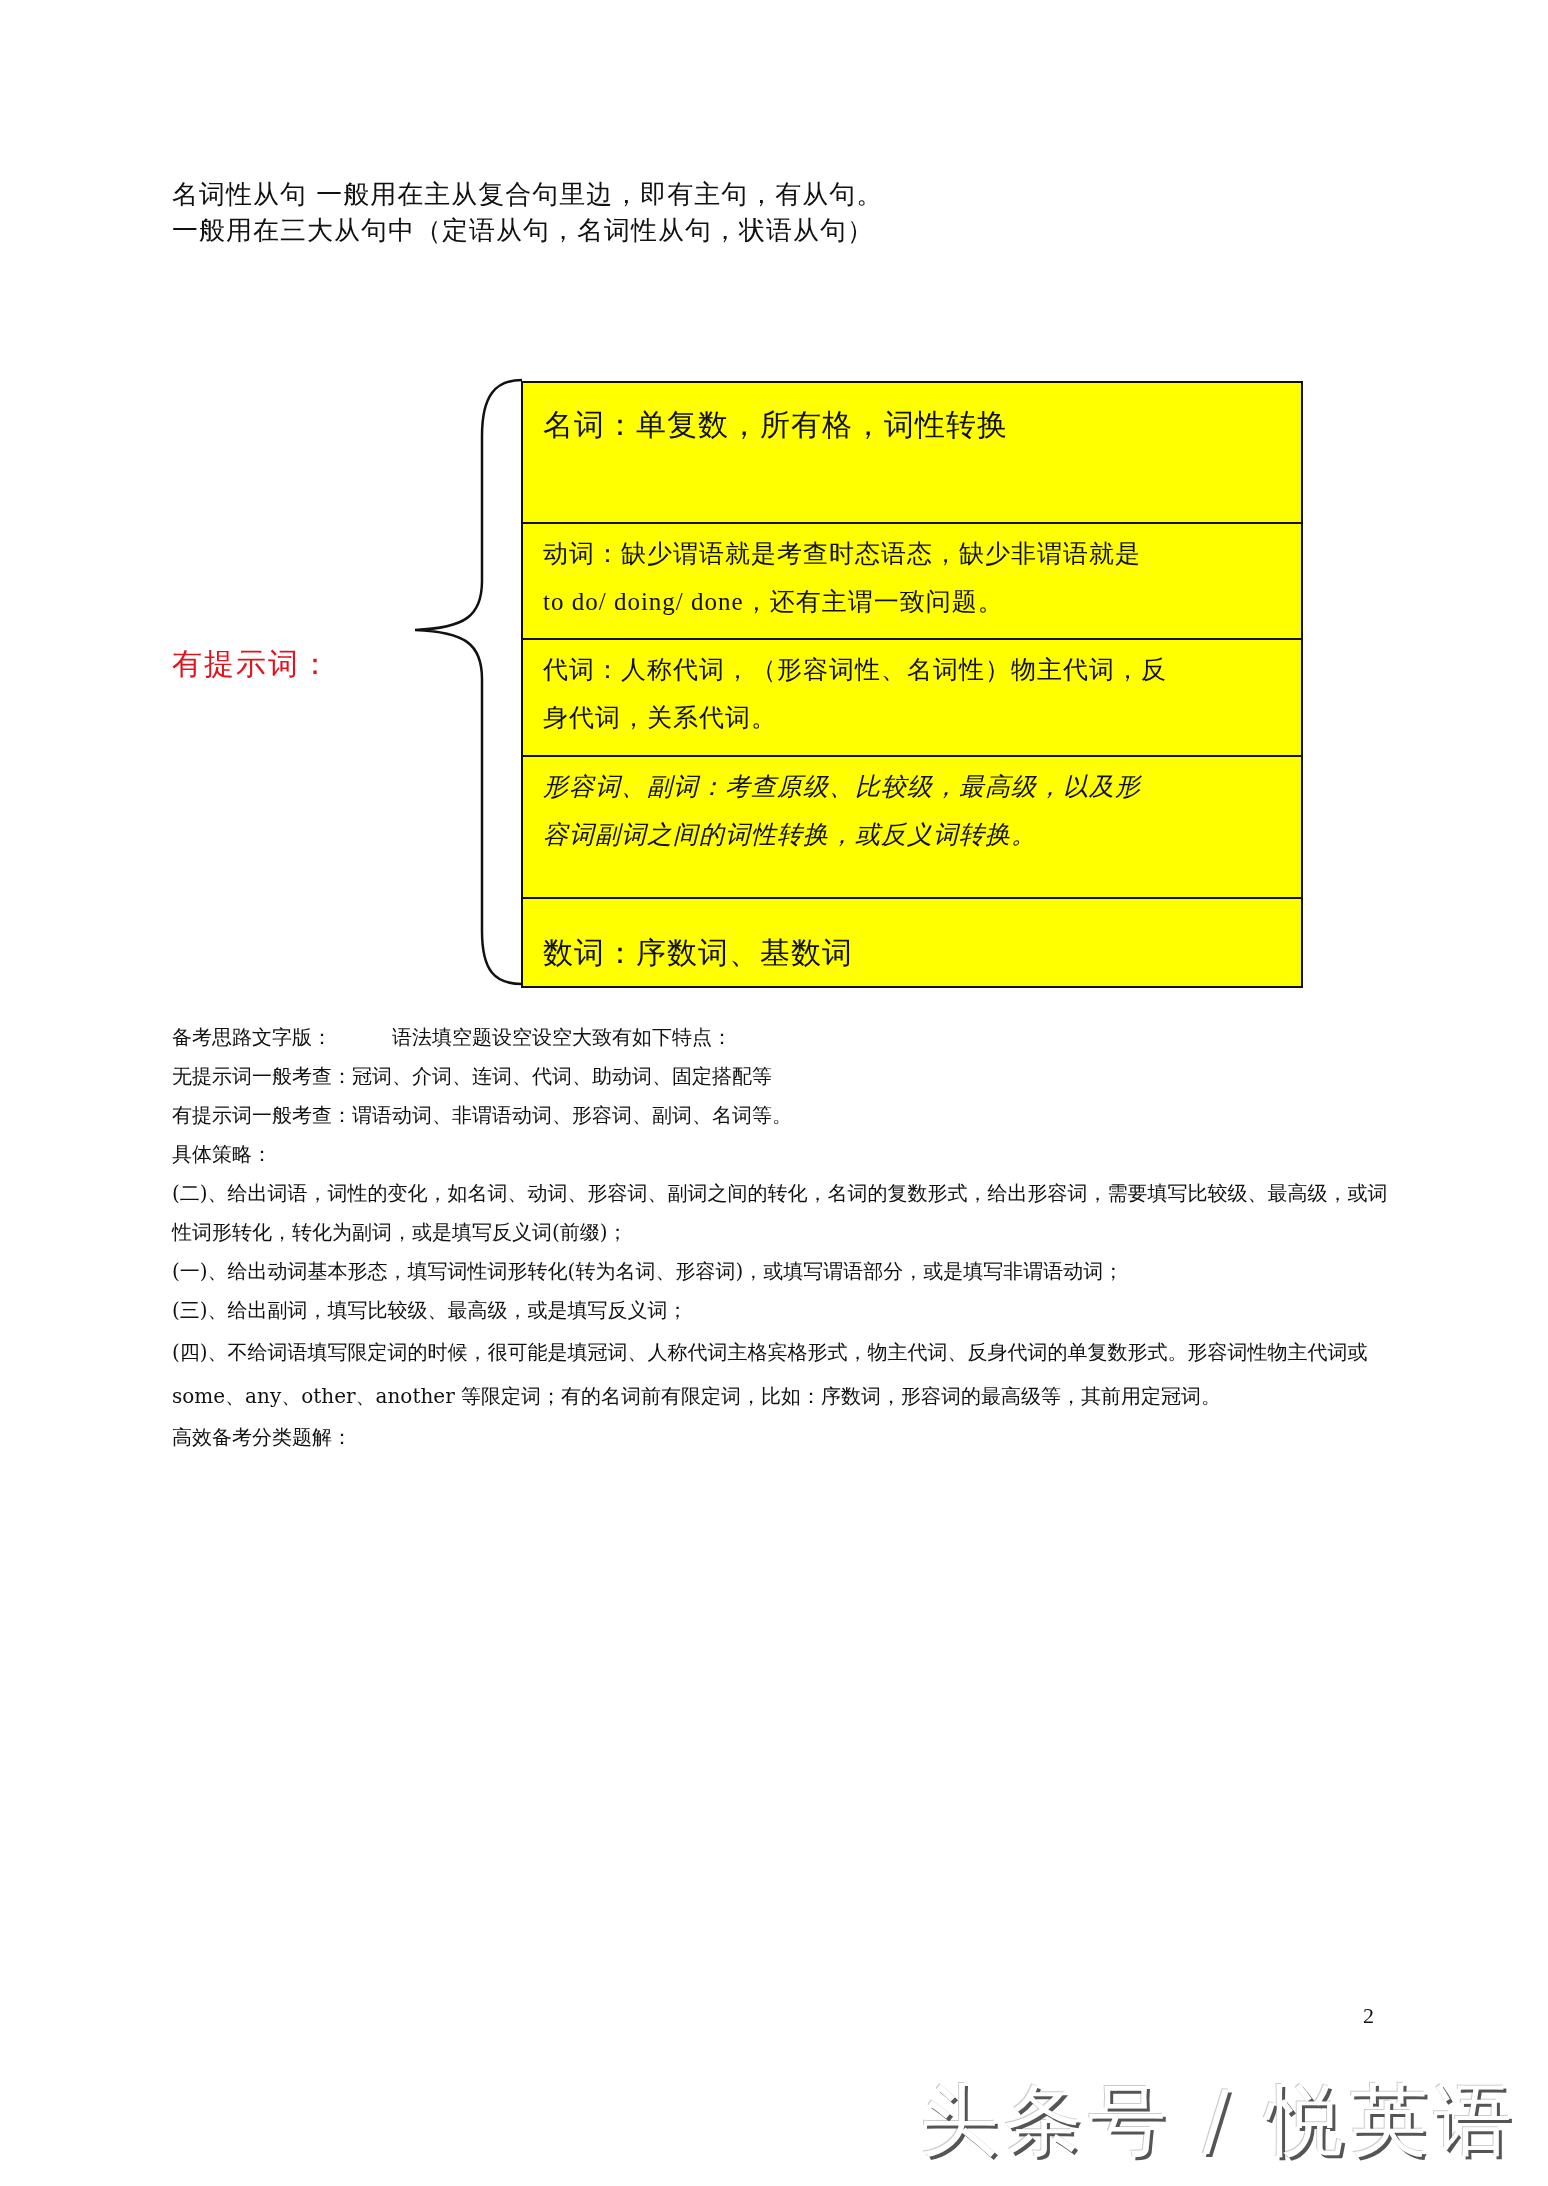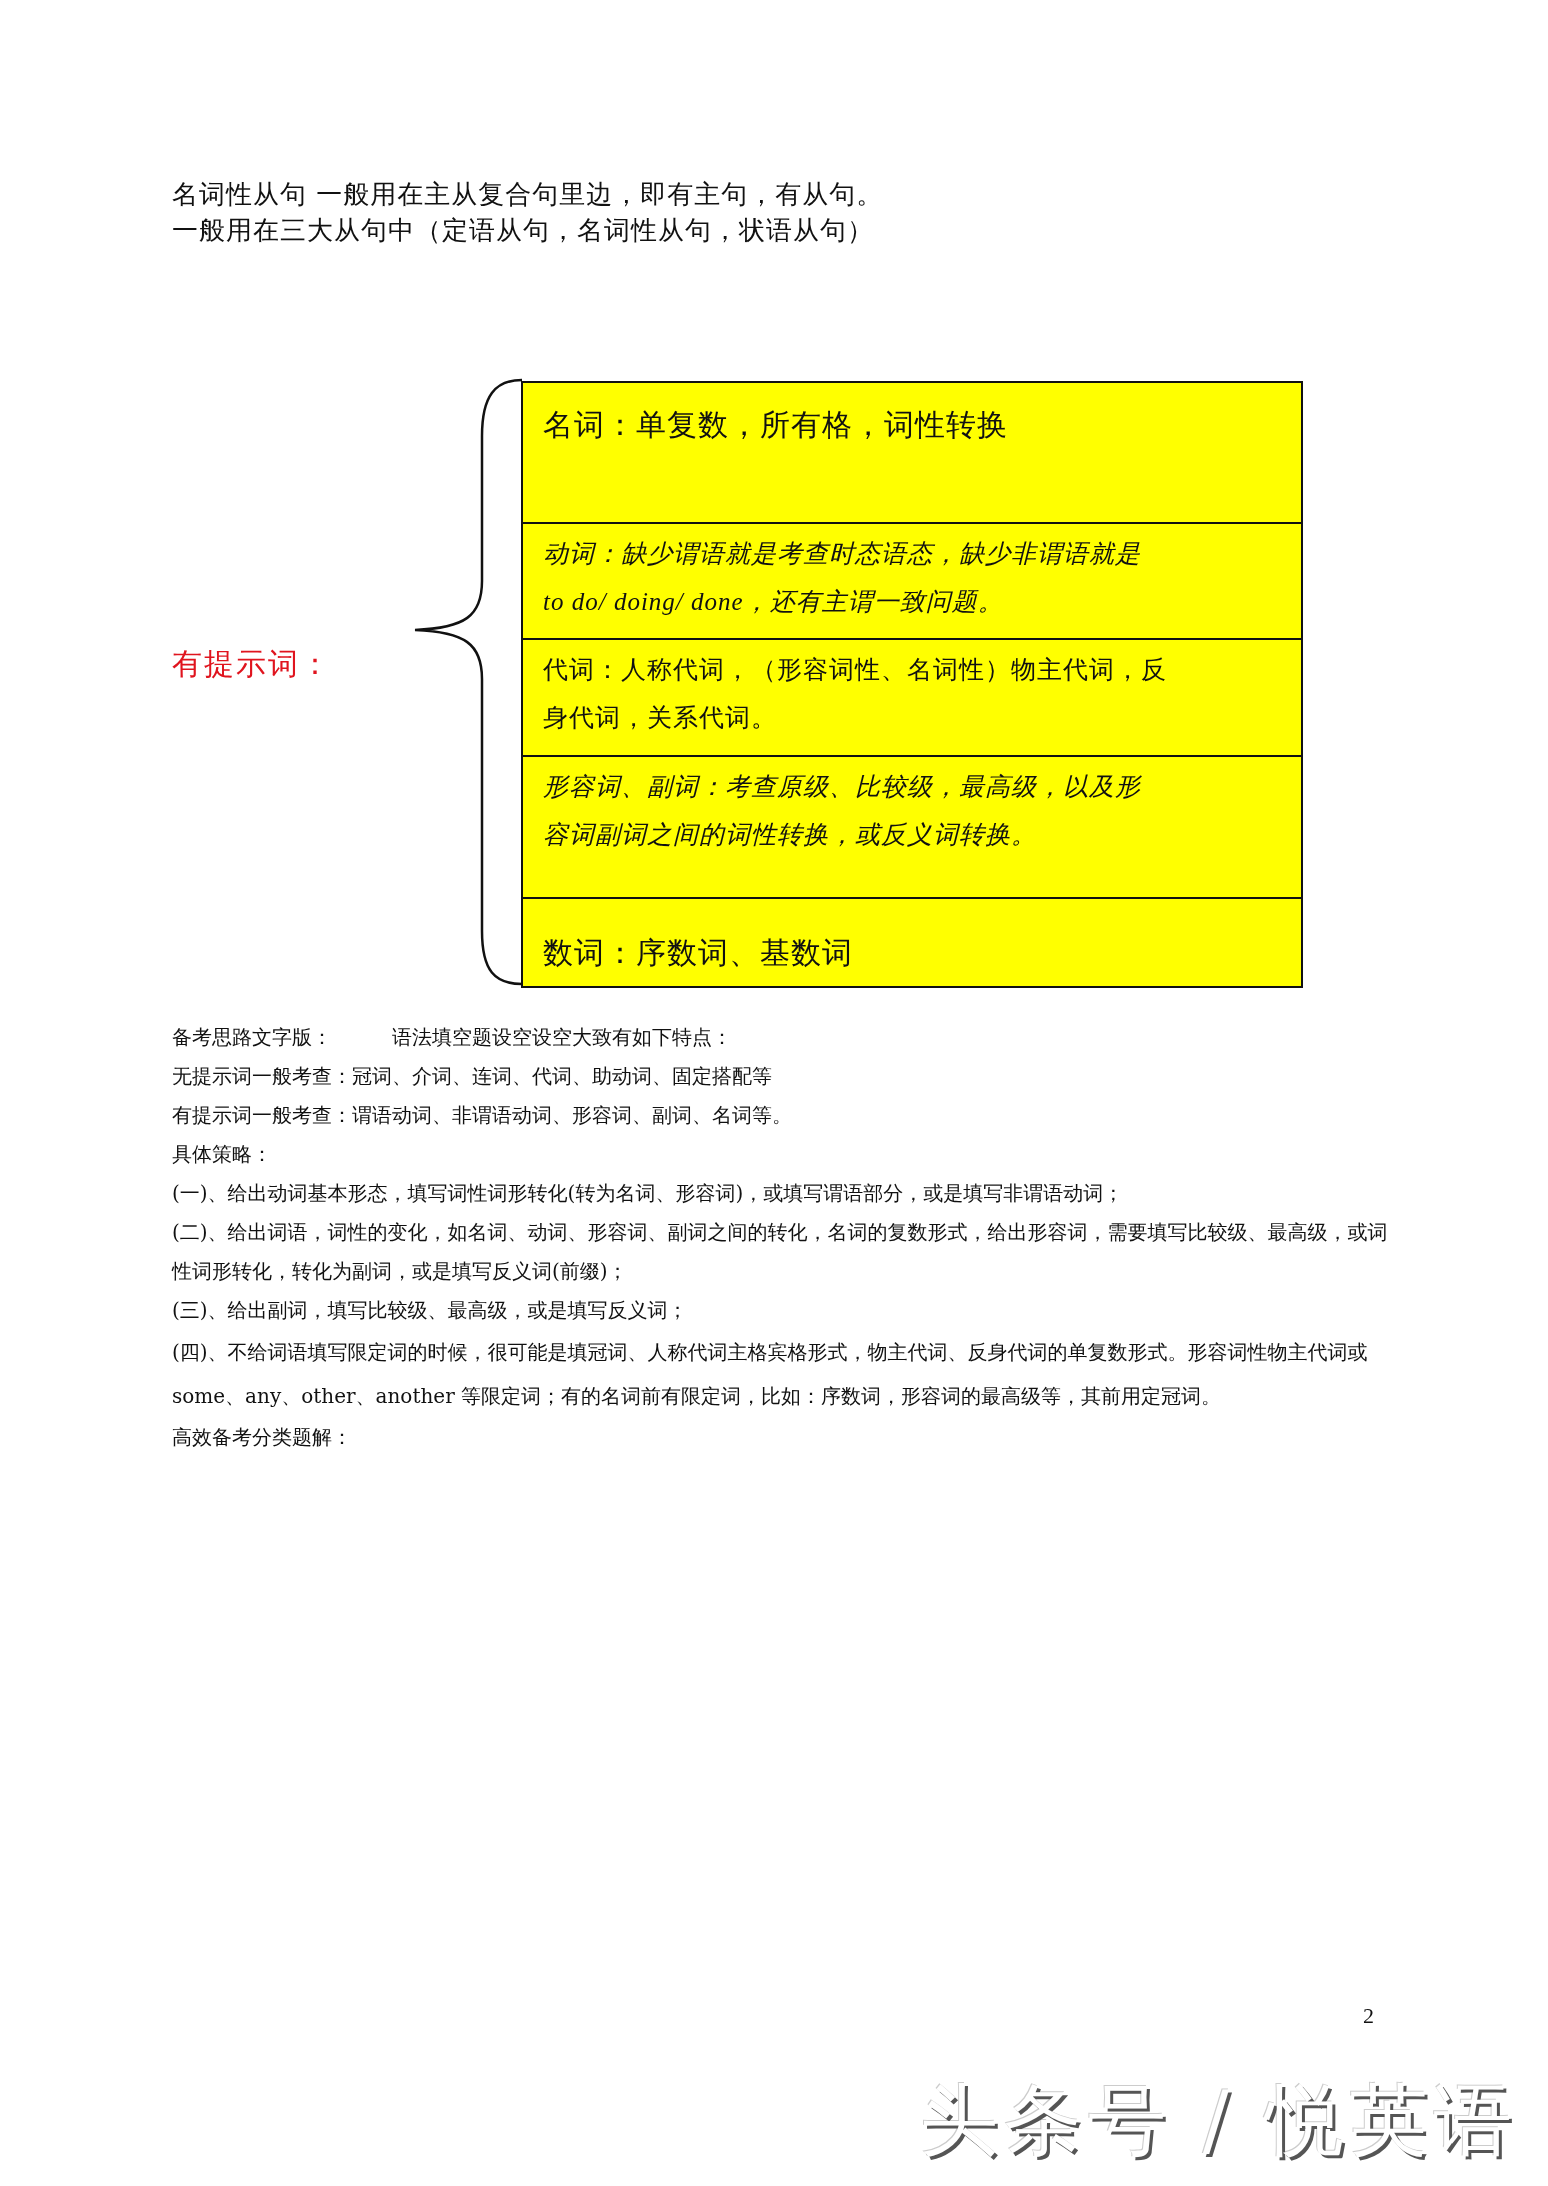--- a/index.html
+++ b/index.html
@@ -37,21 +37,21 @@
 <div class="abs label-red">有提示词：</div>
 
 <svg class="abs brace" viewBox="0 0 120 616" width="120" height="616">
   <path d="M112 4 C 85 4, 72 20, 72 60 L 72 205 C 72 240, 55 252, 5 254 C 55 256, 72 268, 72 303 L 72 555 C 72 595, 85 608, 112 608" fill="none" stroke="#111" stroke-width="2.5"></path>
 </svg>
 
 <div class="abs ybox">
   <div class="yrow first" style="top:0; height:140px;">
     <div class="txt big" style="padding-top:18px;">名词：单复数，所有格，词性转换</div>
   </div>
-  <div class="yrow" style="top:139px; height:117px;font-style:italic;">
+  <div class="yrow" style="top:139px; height:117px;">
     <div class="txt" style="padding-top:6px;">动词：缺少谓语就是考查时态语态，缺少非谓语就是</div>
     <div class="txt" style="font-family:'Liberation Serif',serif;">to do/ doing/ done，还有主谓一致问题。</div>
   </div>
   <div class="yrow" style="top:255px; height:146px;">
     <div class="txt" style="padding-top:6px;">代词：人称代词，（形容词性、名词性）物主代词，反</div>
     <div class="txt">身代词，关系代词。</div>
   </div>
   <div class="yrow" style="top:372px; height:148px;font-style:italic;">
     <div class="txt" style="padding-top:6px;">形容词、副词：考查原级、比较级，最高级，以及形</div>
     <div class="txt">容词副词之间的词性转换，或反义词转换。</div>
@@ -61,21 +61,21 @@
   </div>
 </div>
 
 <div class="abs body-text" style="top:1018px;">
   <p>
     <span>备考思路文字版：</span><span style="display:inline-block;width:60px;"></span><span>语法填空题设空设空大致有如下特点：</span>
   </p>
   <p>无提示词一般考查：冠词、介词、连词、代词、助动词、固定搭配等</p>
   <p>有提示词一般考查：谓语动词、非谓语动词、形容词、副词、名词等。</p>
   <p>具体策略：</p>
+  <p>(二)、给出词语，词性的变化，如名词、动词、形容词、副词之间的转化，名词的复数形式，给出形容词，需要填写比较级、最高级，或词性词形转化，转化为副词，或是填写反义词(前缀)；</p>
   <p>(一)、给出动词基本形态，填写词性词形转化(转为名词、形容词)，或填写谓语部分，或是填写非谓语动词；</p>
-  <p>(二)、给出词语，词性的变化，如名词、动词、形容词、副词之间的转化，名词的复数形式，给出形容词，需要填写比较级、最高级，或词性词形转化，转化为副词，或是填写反义词(前缀)；</p>
   <p>(三)、给出副词，填写比较级、最高级，或是填写反义词；</p>
   <p style="line-height:44px;">(四)、不给词语填写限定词的时候，很可能是填冠词、人称代词主格宾格形式，物主代词、反身代词的单复数形式。形容词性物主代词或 some、any、other、another 等限定词；有的名词前有限定词，比如：序数词，形容词的最高级等，其前用定冠词。</p>
   <p>高效备考分类题解：</p>
 </div>
 
 <div class="abs pagenum">2</div>
 <div class="abs watermark">头条号 / 悦英语</div>
 
 </body></html>

